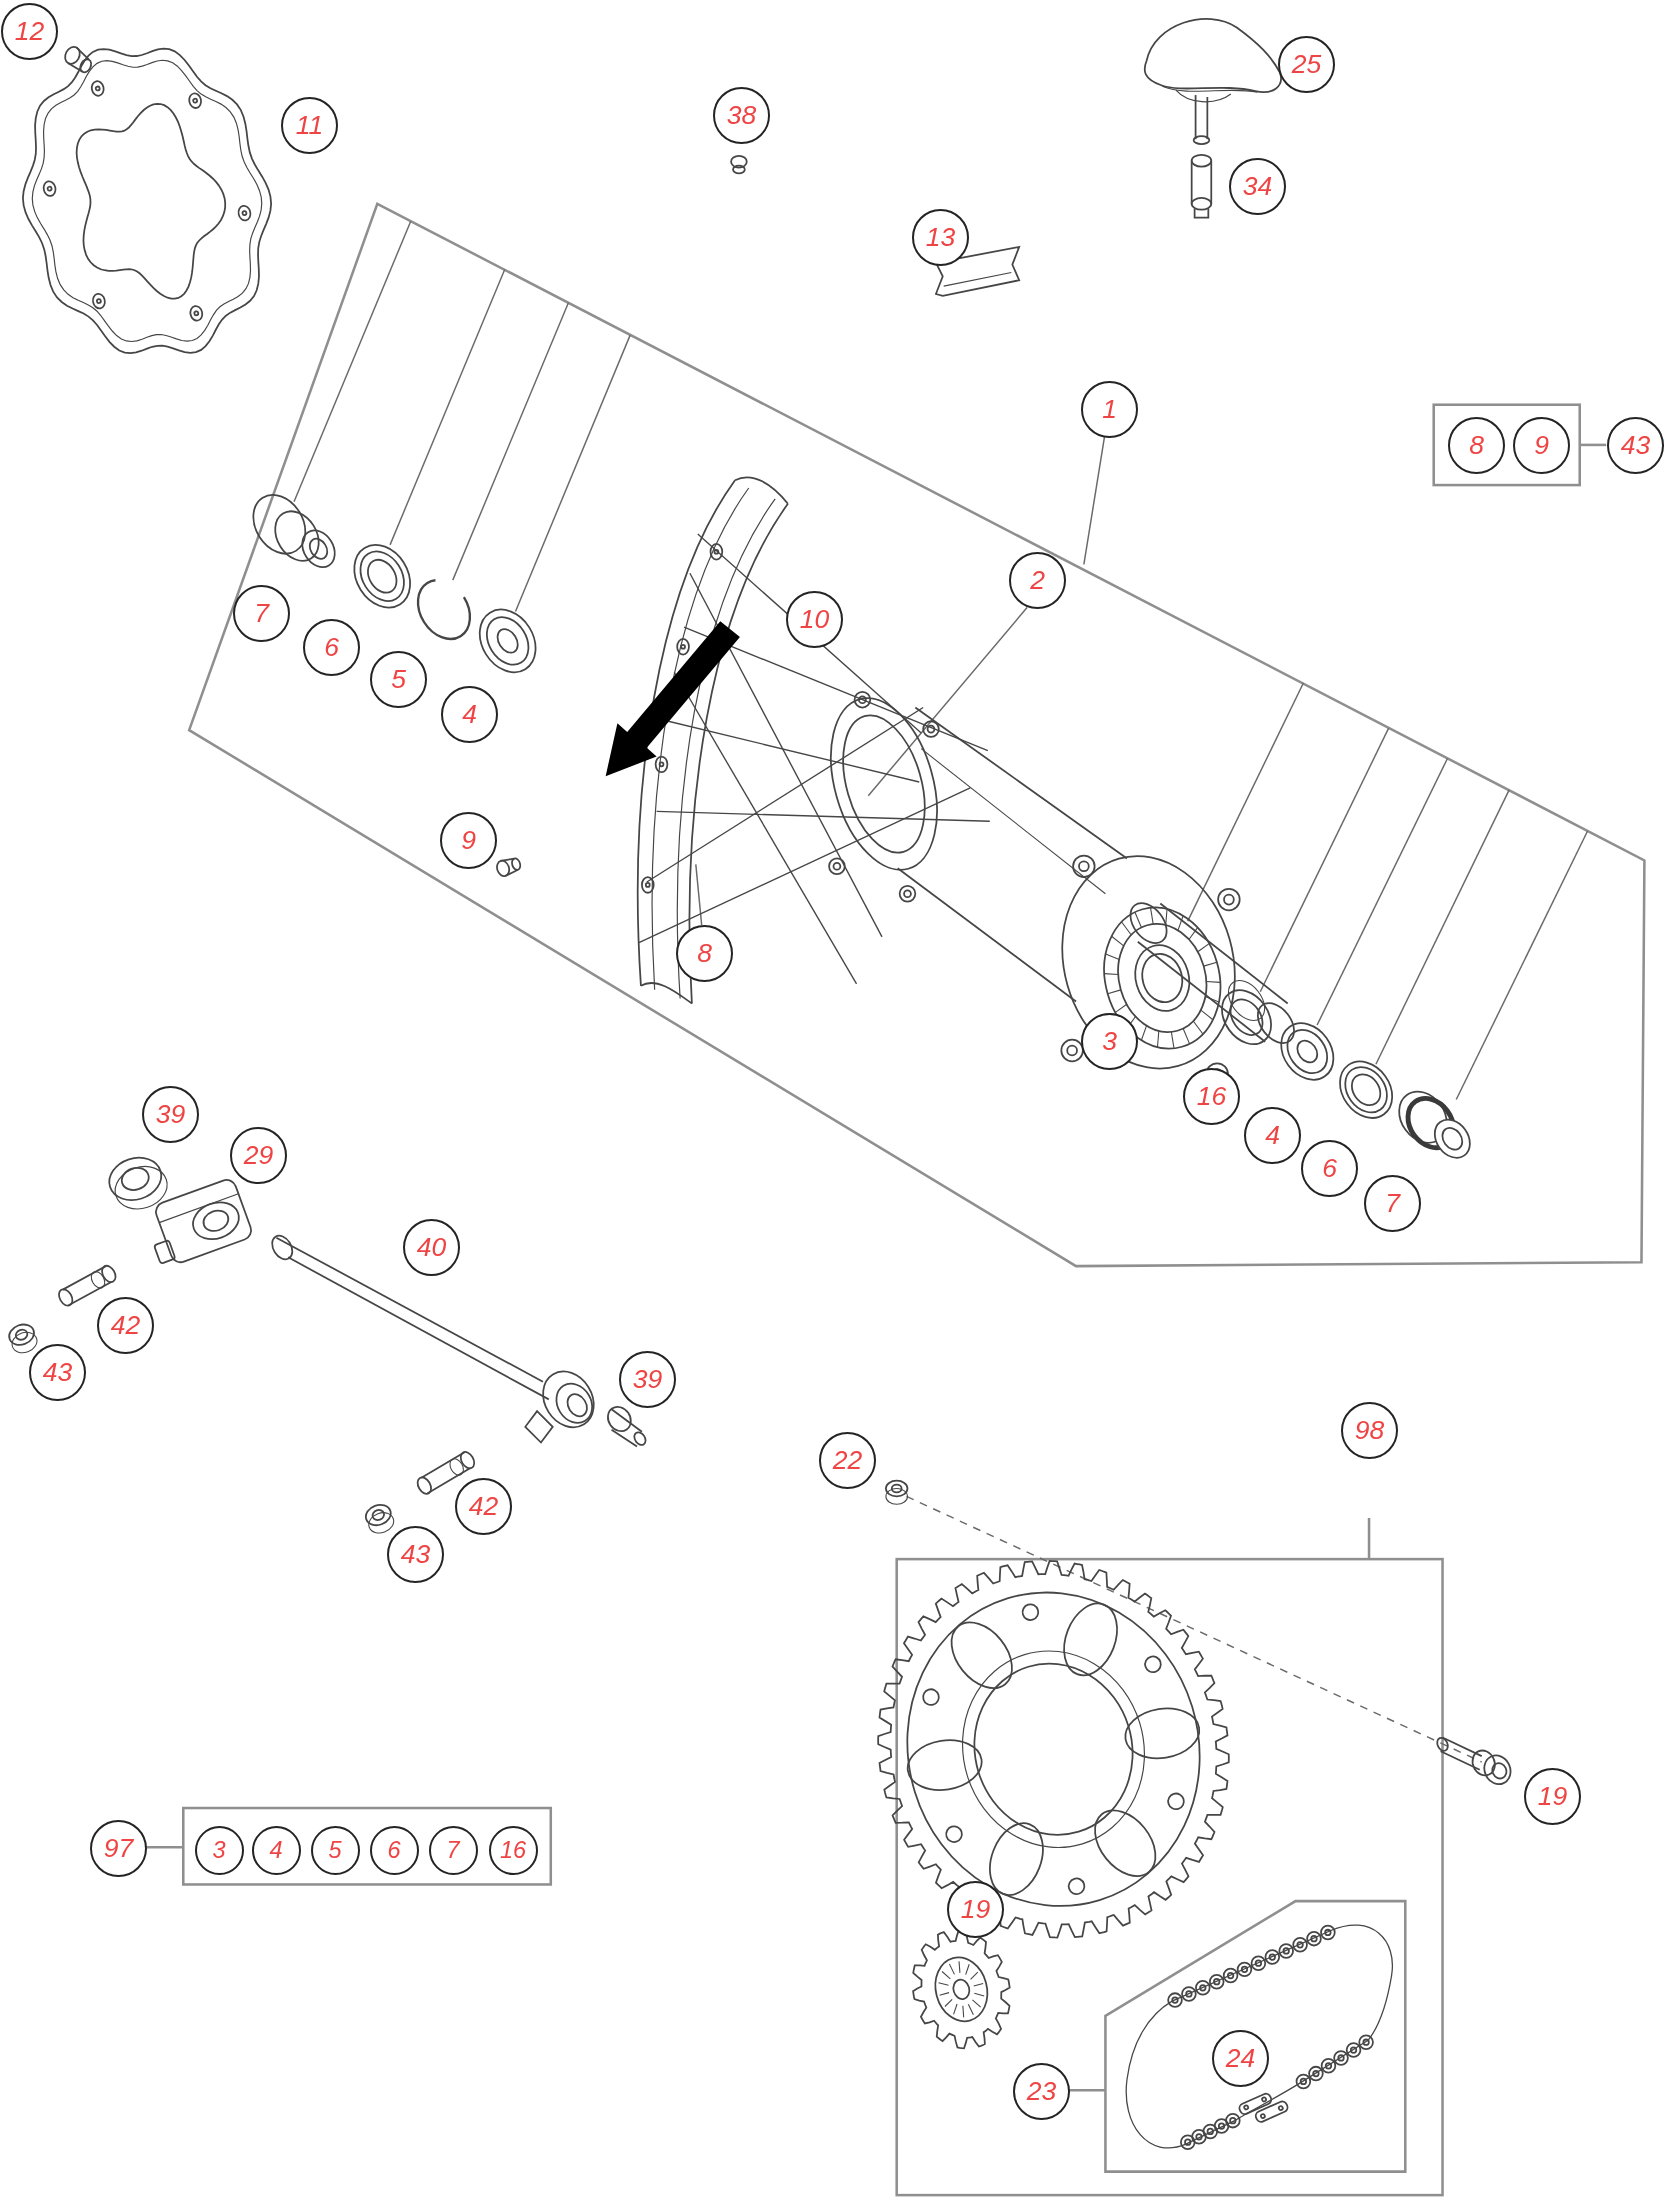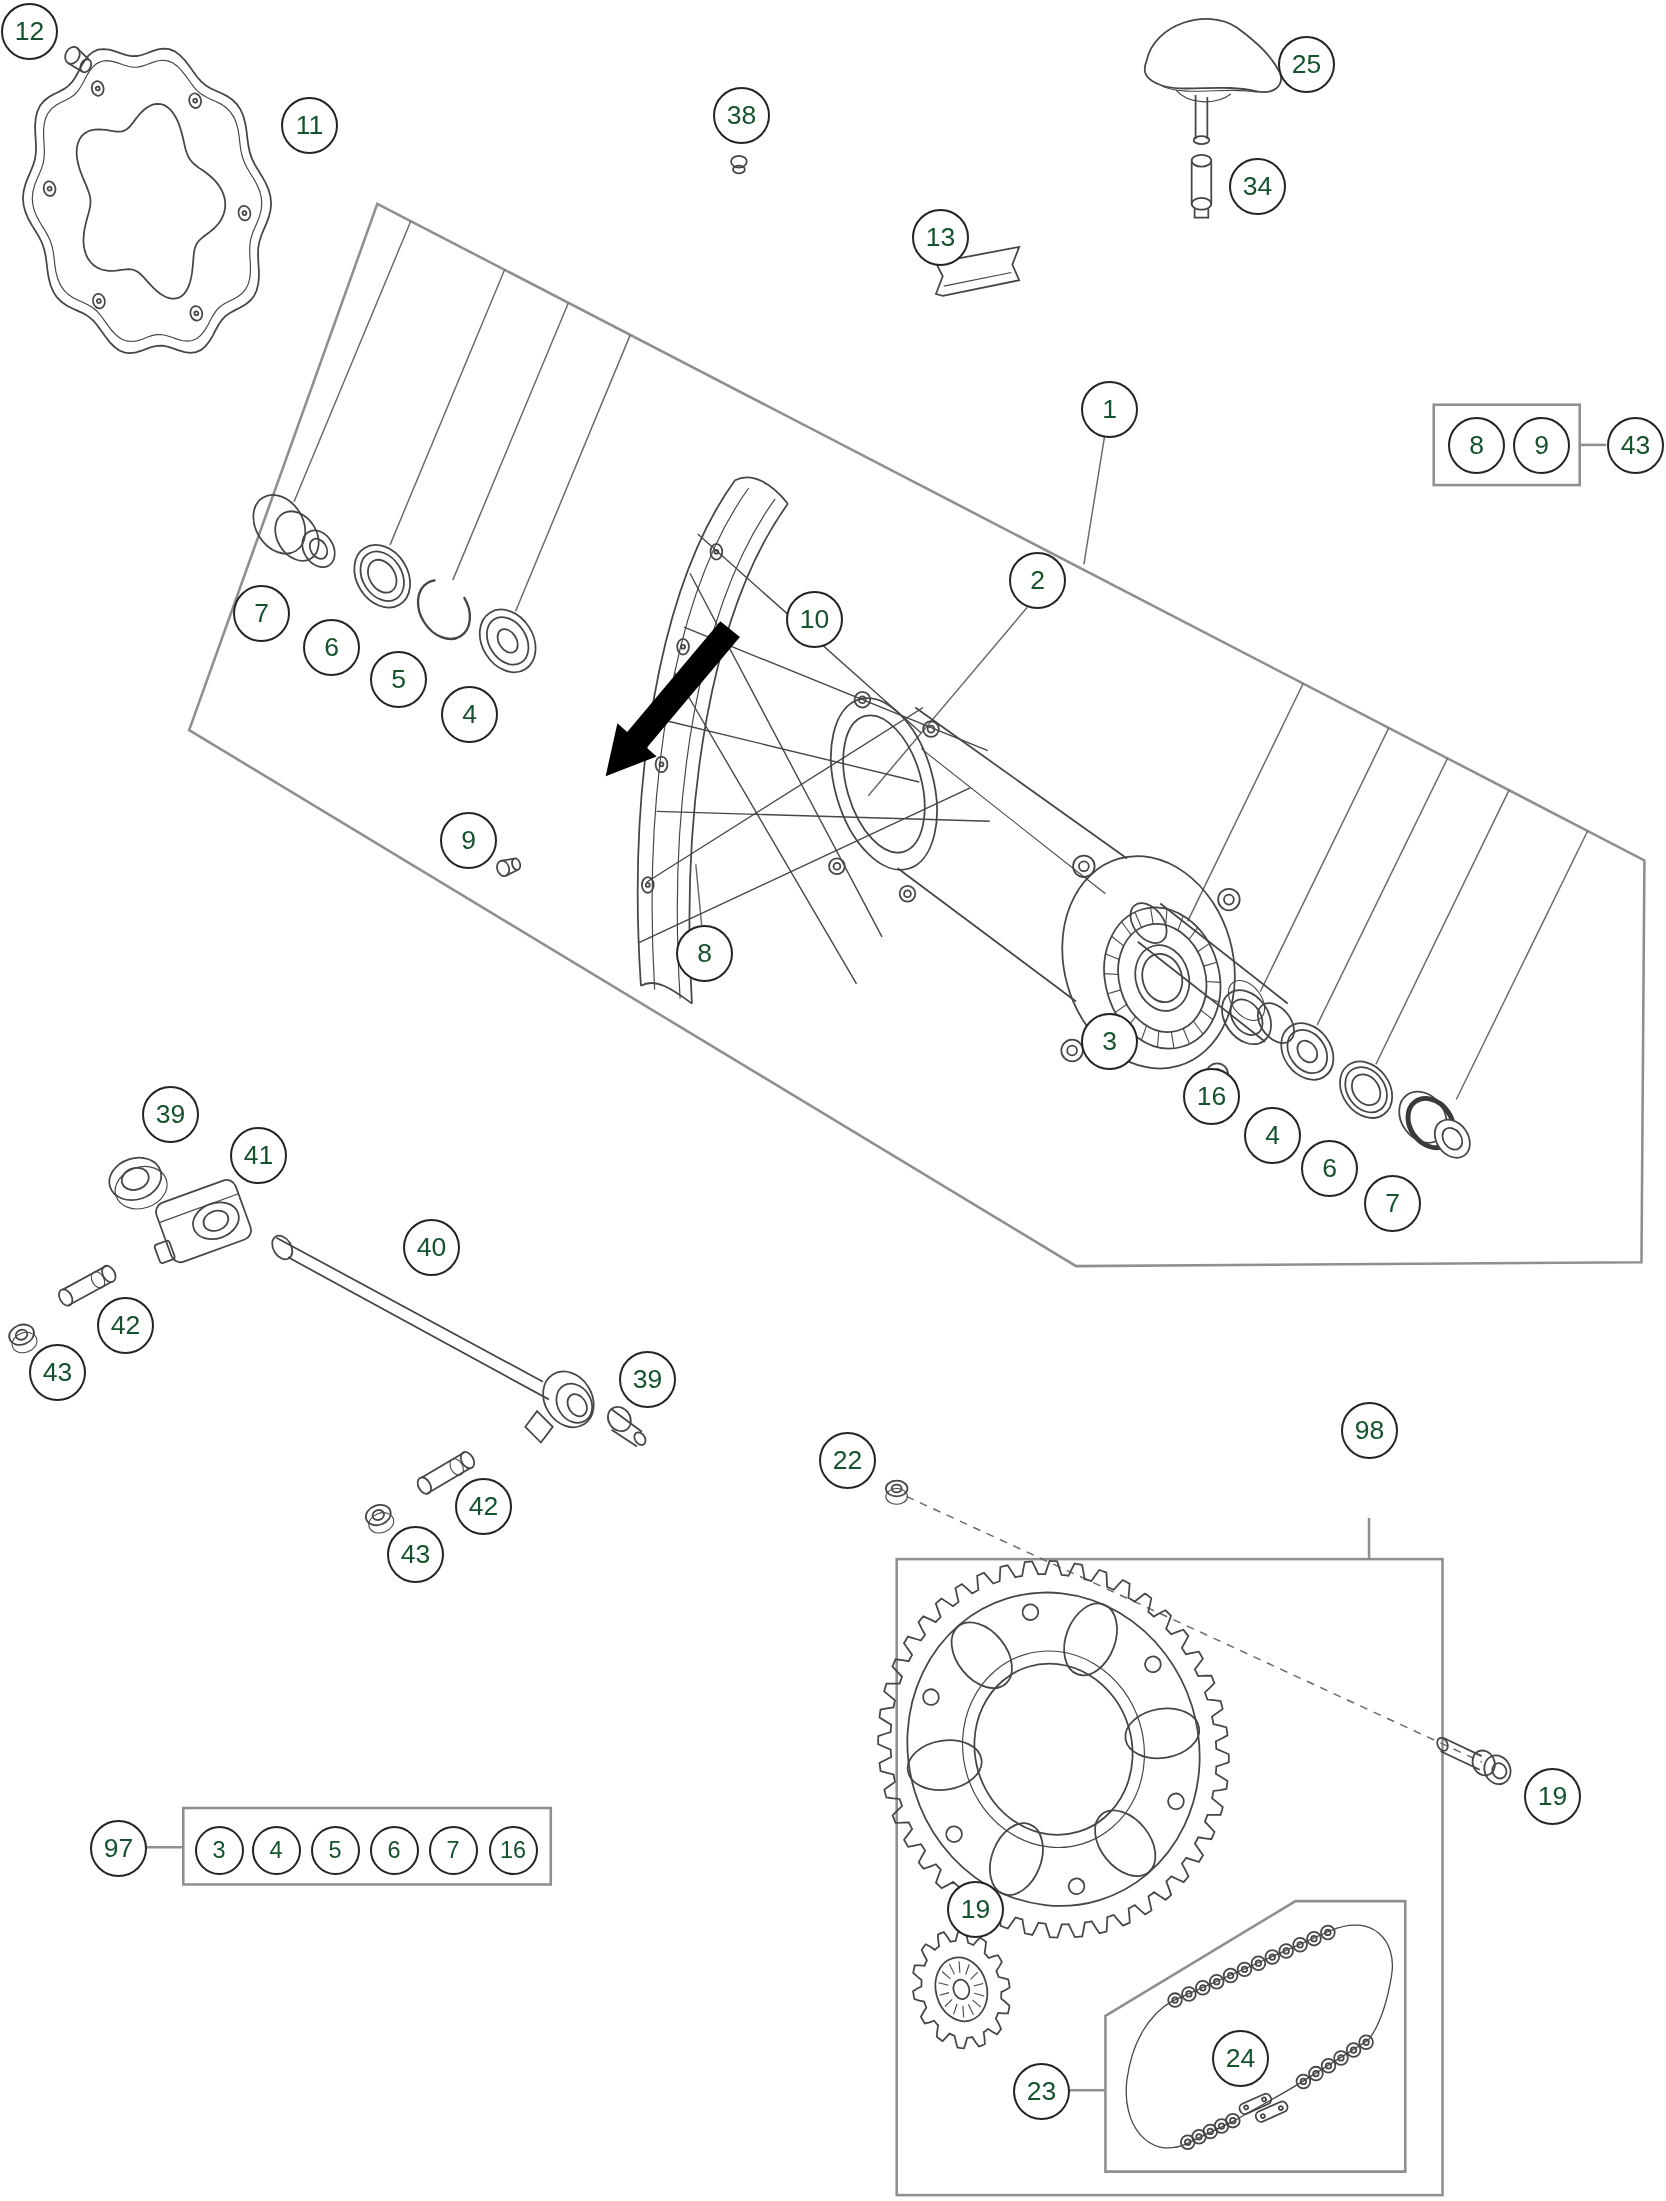--- a/index.html
+++ b/index.html
@@ -2,21 +2,21 @@
 <html><head>
 <meta charset="utf-8">
 <style>
   html,body{margin:0;padding:0;background:#fff;}
   #stage{position:relative;width:1666px;height:2201px;background:#fff;overflow:hidden;
          font-family:"Liberation Sans","DejaVu Sans",sans-serif;}
   #art{position:absolute;left:0;top:0;}
   .callout{position:absolute;box-sizing:border-box;width:57px;height:57px;
     margin-left:-28px;margin-top:-28px;border:2.9px solid #242424;border-radius:50%;
     background:#fff;display:flex;align-items:center;justify-content:center;
-    font-size:26.5px;color:#14532d;z-index:5;}
+    font-size:26.5px;color:#ef4444;z-index:5;font-style:italic;}
   .callout.sm{width:49px;height:49px;margin-left:-24.5px;margin-top:-24.5px;
     font-size:23.5px;border-width:2.5px;}
 </style>
 </head>
 <body>
 
 <div id="stage">
 
 <svg id="art" width="1666" height="2201" viewBox="0 0 1700 2246">
 
@@ -429,21 +429,21 @@
   <div class="callout" style="left:398px;top:679px">5</div>
   <div class="callout" style="left:469px;top:714px">4</div>
   <div class="callout" style="left:468px;top:840px">9</div>
   <div class="callout" style="left:704px;top:953px">8</div>
   <div class="callout" style="left:1109px;top:1041px">3</div>
   <div class="callout" style="left:1211px;top:1096px">16</div>
   <div class="callout" style="left:1272px;top:1135px">4</div>
   <div class="callout" style="left:1329px;top:1168px">6</div>
   <div class="callout" style="left:1392px;top:1203px">7</div>
   <div class="callout" style="left:170px;top:1114px">39</div>
-  <div class="callout" style="left:258px;top:1155px">41</div>
+  <div class="callout" style="left:258px;top:1155px">29</div>
   <div class="callout" style="left:431px;top:1247px">40</div>
   <div class="callout" style="left:125px;top:1325px">42</div>
   <div class="callout" style="left:57px;top:1372px">43</div>
   <div class="callout" style="left:647px;top:1379px">39</div>
   <div class="callout" style="left:483px;top:1506px">42</div>
   <div class="callout" style="left:415px;top:1554px">43</div>
   <div class="callout" style="left:847px;top:1460px">22</div>
   <div class="callout" style="left:1369px;top:1430px">98</div>
   <div class="callout" style="left:975px;top:1909px">19</div>
   <div class="callout" style="left:1552px;top:1796px">19</div>

